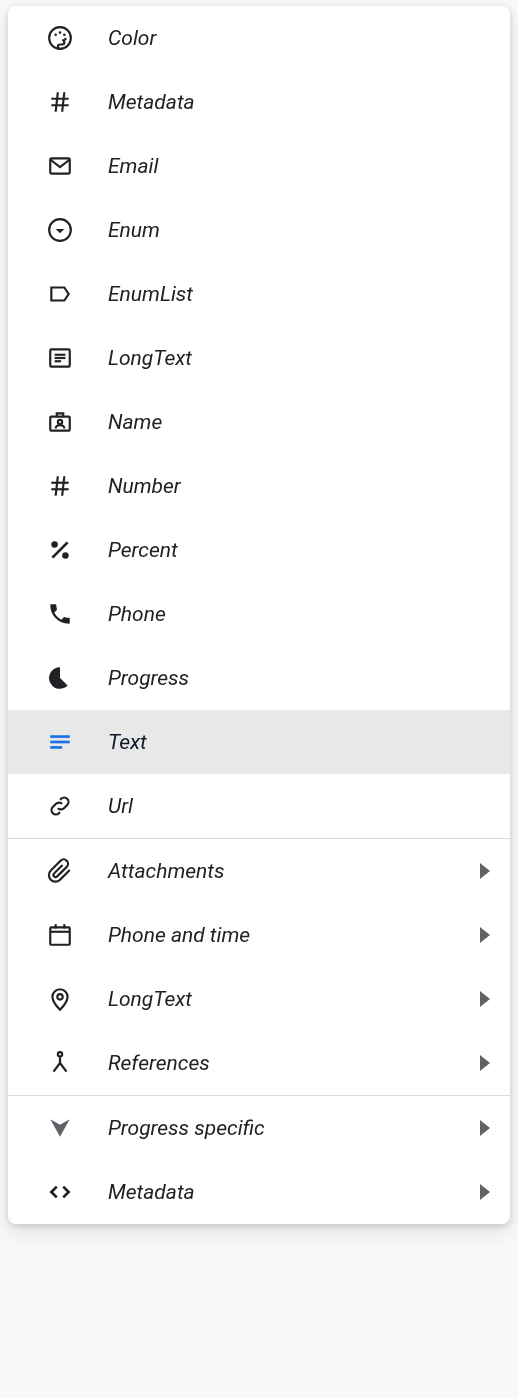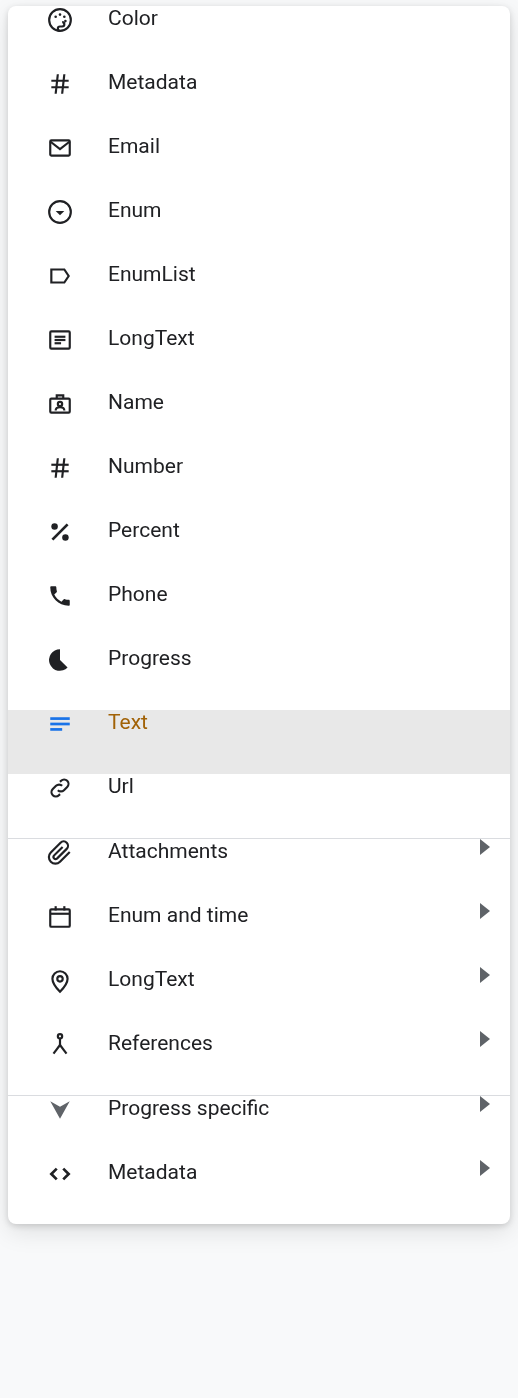--- a/index.html
+++ b/index.html
@@ -15,25 +15,26 @@
       top: 6px;
       left: 8px;
       width: 502px;
       background: #fff;
       border-radius: 8px;
       box-shadow: 0 2px 6px rgba(0,0,0,0.15), 0 8px 24px rgba(0,0,0,0.1);
       overflow: hidden;
     }
     .menu-item {
       display: flex;
-      align-items: flex-start;
+      align-items: center;
       height: 64px;
       padding: 0 20px 0 38px;
       cursor: pointer;
       position: relative;
+      font-style: italic;
     }
     .menu-item.selected {
       background: #e8e8e8;
     }
     .menu-item .icon {
       width: 28px;
       height: 28px;
       flex-shrink: 0;
       display: flex;
       align-items: center;
@@ -43,21 +44,21 @@
     .menu-item.selected .icon {
       color: #1a73e8;
     }
     .menu-item .label {
       margin-left: 34px;
       font-size: 21px;
       color: #202124;
       font-weight: 400;
     }
     .menu-item.selected .label {
-      color: #a16207;
+      color: #0f172a;
     }
     .menu-item .arrow {
       margin-left: auto;
       width: 0;
       height: 0;
       border-top: 8px solid transparent;
       border-bottom: 8px solid transparent;
       border-left: 10px solid #5f6368;
     }
     .divider {
@@ -229,21 +230,21 @@
 
   <div class="menu-item">
     <span class="icon">
       <svg width="26" height="26" viewBox="0 0 24 24" fill="none" stroke="currentColor" stroke-width="2">
           <rect x="3" y="5" width="18" height="16" rx="1"></rect>
           <line x1="3" y1="9" x2="21" y2="9"></line>
           <line x1="8" y1="2" x2="8" y2="6"></line>
           <line x1="16" y1="2" x2="16" y2="6"></line>
         </svg>
     </span>
-    <span class="label">Enum and time</span>
+    <span class="label">Phone and time</span>
     <span class="arrow"></span>
   </div>
 
   <div class="menu-item">
     <span class="icon">
       <svg width="26" height="26" viewBox="0 0 24 24" fill="none" stroke="currentColor" stroke-width="2">
           <path d="M12 22s7-7 7-12a7 7 0 0 0-14 0c0 5 7 12 7 12z"></path>
           <circle cx="12" cy="10" r="2.5"></circle>
         </svg>
     </span>

